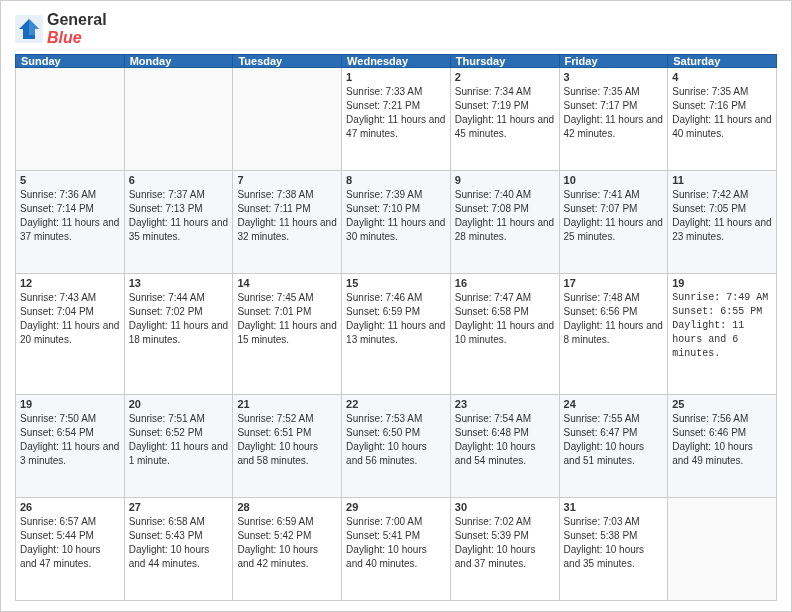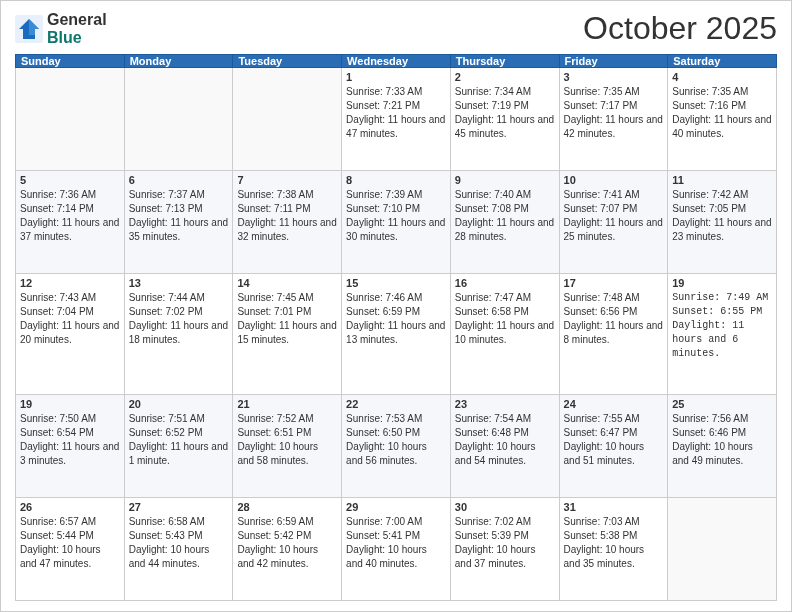--- a/index.html
+++ b/index.html
@@ -29,21 +29,21 @@
       display: flex;
       align-items: center;
       gap: 4px;
     }
     .logo-text {
       font-size: 16px;
       font-weight: bold;
       line-height: 1.1;
     }
     .logo-general { color: #333; }
-    .logo-blue { color: #0f766e; }
+    .logo-blue { color: #ef4444; font-style: italic; }
     .logo-icon {
       width: 28px;
       height: 28px;
     }
     .title-block {
       text-align: right;
     }
     .month-title {
       font-size: 32px;
       font-weight: normal;
@@ -107,21 +107,20 @@
         <rect x="0" y="0" width="28" height="28" rx="2" fill="#e8f0fb"></rect>
         <polygon points="14,4 24,14 20,14 20,24 8,24 8,14 4,14" fill="#1a6bbf"></polygon>
         <polygon points="14,4 24,14 20,14 20,20 14,20" fill="#3a8ad4"></polygon>
       </svg>
       <div class="logo-text">
         <span class="logo-general">General</span><br>
         <span class="logo-blue">Blue</span>
       </div>
     </div>
     <div class="title-block">
-      <div class="month-title">October 2025</div>
     </div>
   </div>
 
   <table class="calendar">
     <thead>
       <tr>
         <th>Sunday</th>
         <th>Monday</th>
         <th>Tuesday</th>
         <th>Wednesday</th>

